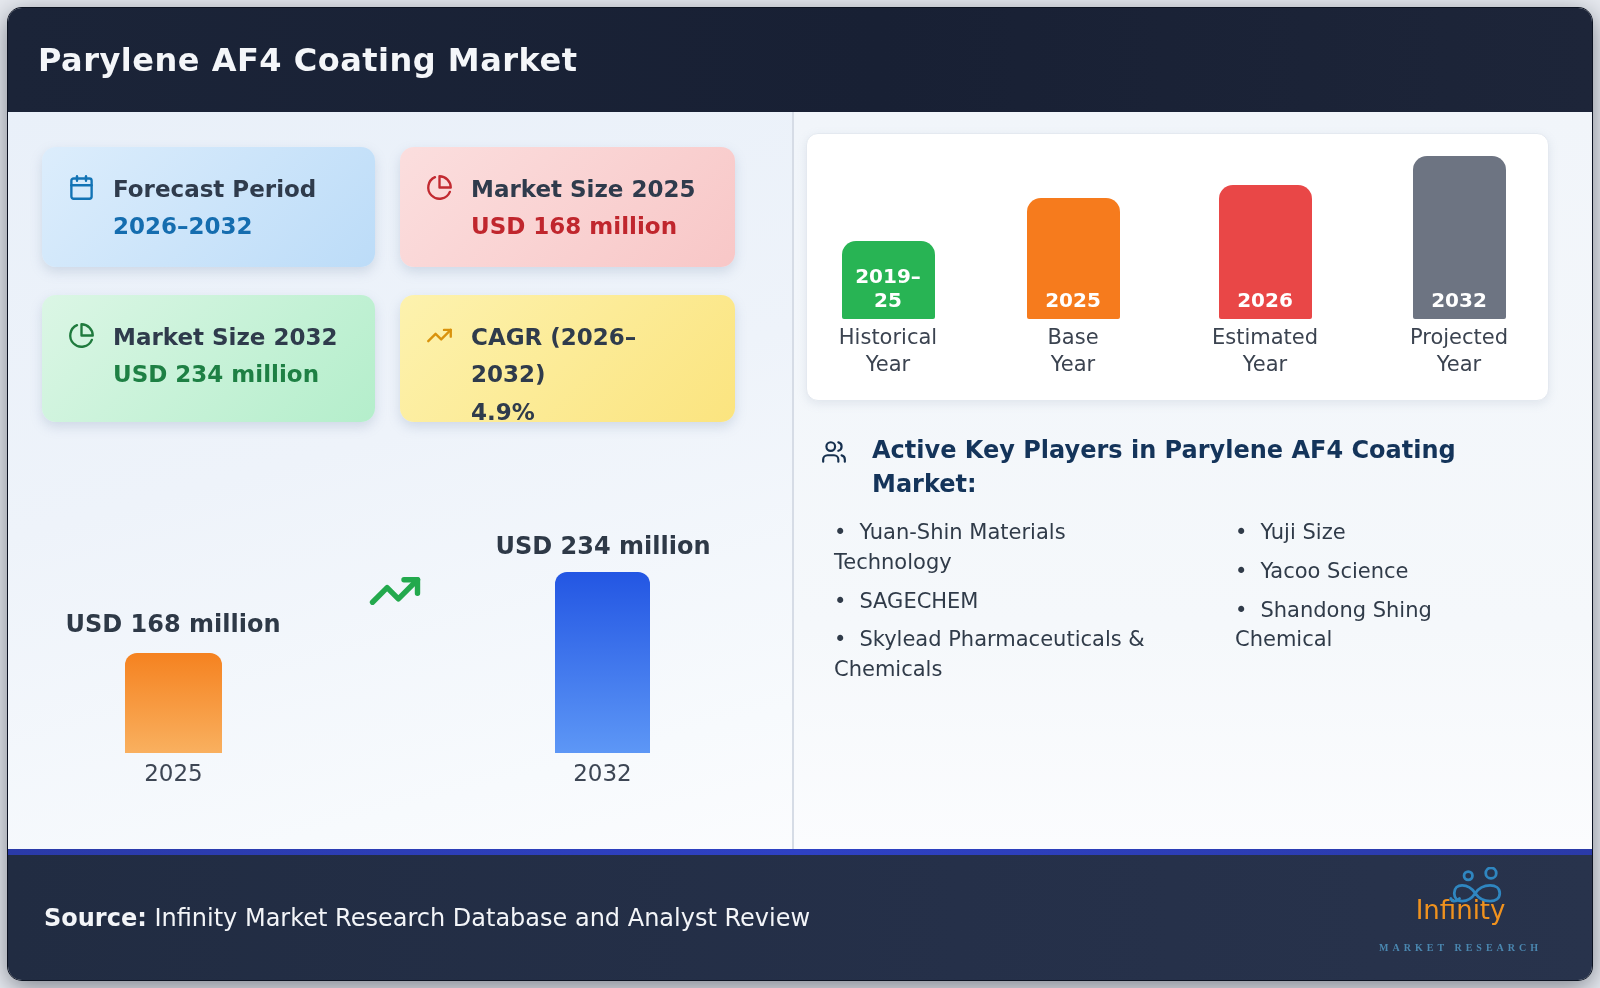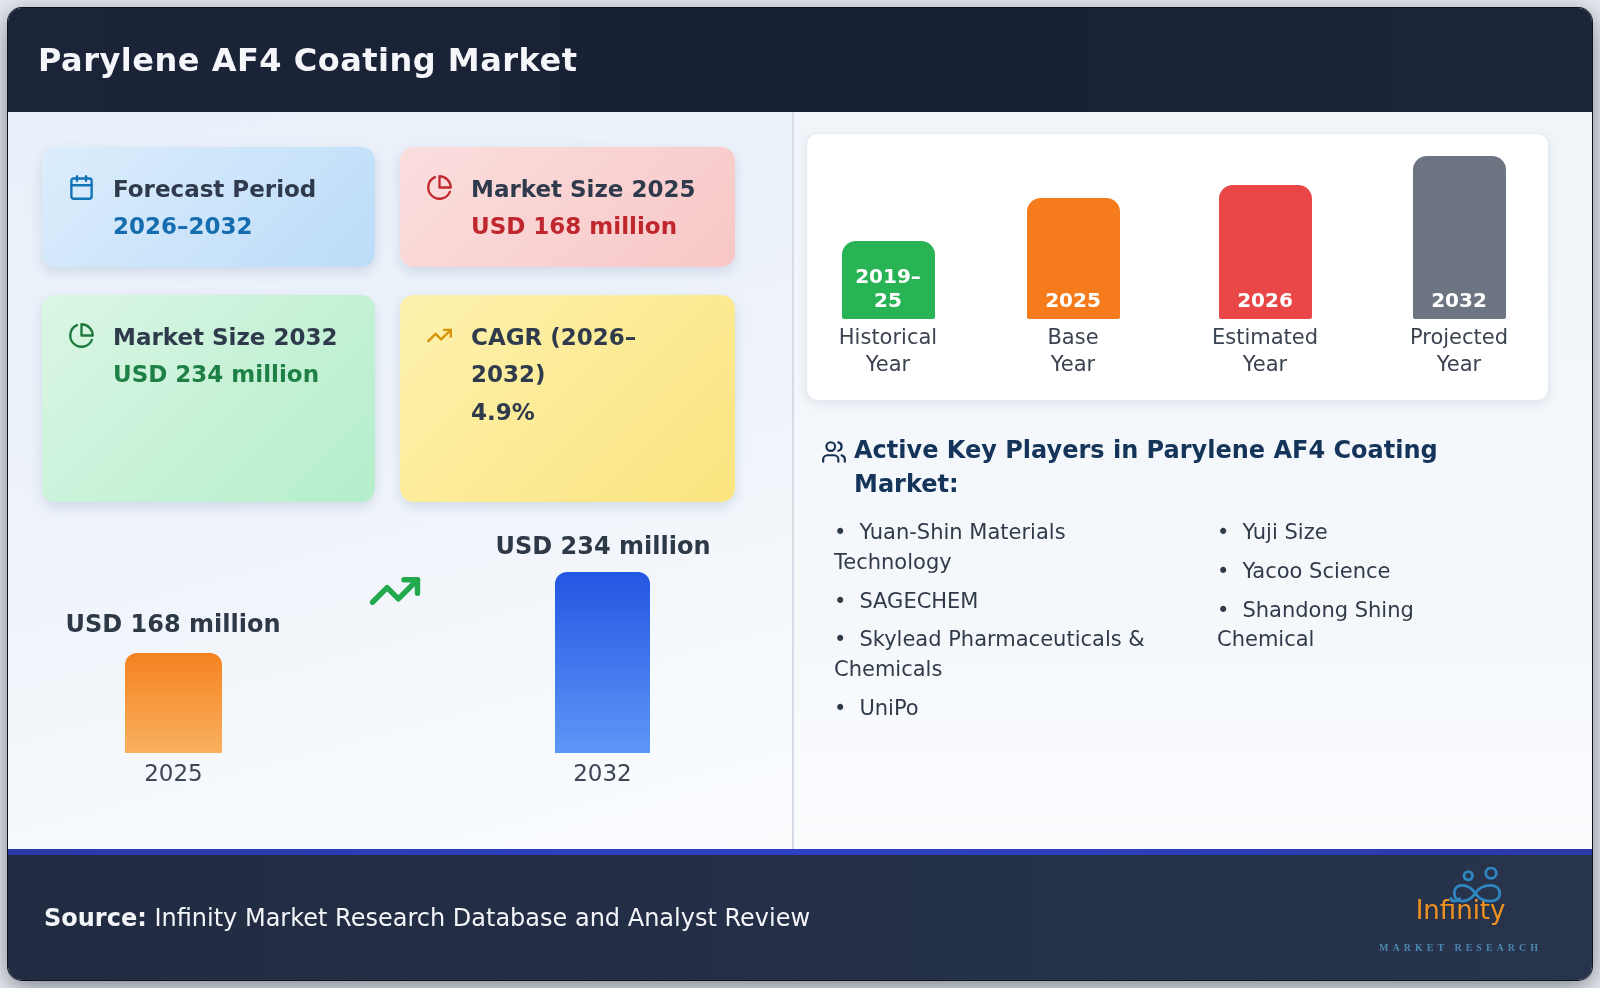--- a/index.html
+++ b/index.html
@@ -22,21 +22,21 @@
   .v-divider { width:2px; background:#d6dce6; }
   .right-panel { flex:1; position:relative;
                  background:linear-gradient(180deg,#f1f5fa 0%,#f5f8fb 70%,#fbfcfe 100%); }
 
   
   .cards-grid { position:absolute; left:34px; top:35px; display:grid;
                 grid-template-columns:333px 335px; column-gap:25px; row-gap:28px; }
   .card { border-radius:14px; padding:24px 26px; display:flex; gap:18px; align-items:flex-start;
           box-shadow:0 5px 12px rgba(130,150,180,.28); }
   .card.r1 { height:120px; }
-  .card.r2 { height:207px; }
+  .card.r2 { height:127px; }
   .card.blue   { background:linear-gradient(135deg,#dcedfc 0%,#bcdcf8 100%); }
   .card.red    { background:linear-gradient(135deg,#fbdede 0%,#f8c7c7 100%); }
   .card.green  { background:linear-gradient(135deg,#dbf6e5 0%,#b4eecb 100%); }
   .card.yellow { background:linear-gradient(135deg,#fdf2ae 0%,#fbe47f 100%); }
   .card .icon { flex:0 0 auto; margin-top:3px; }
   .card .txt { min-width:0; }
   .card .label { font-size:23px; font-weight:bold; color:#2f3b4c; line-height:1.62; }
   .card .value { font-size:23px; font-weight:bold; line-height:1.62; }
   .card.blue  .value { color:#156daf; }
   .card.red   .value { color:#c0262d; }
@@ -62,24 +62,24 @@
                    box-shadow:0 3px 10px rgba(140,155,180,.18); }
   .tl-col { position:absolute; top:0; width:140px; height:250px; }
   .tl-col.c0 { left:11px; } .tl-col.c1 { left:196px; } .tl-col.c2 { left:388px; } .tl-col.c3 { left:582px; }
   .tl-barzone { height:185px; display:flex; align-items:flex-end; justify-content:center; }
   .tl-bar { width:93px; border-radius:14px 14px 2px 2px; position:relative; }
   .tl-year { position:absolute; bottom:7px; left:0; width:100%; text-align:center;
              color:#ffffff; font-weight:bold; font-size:20px; }
   .tl-label { margin-top:5px; text-align:center; font-size:21px; color:#3b4350; line-height:1.3; }
 
   
-  .players-head { position:absolute; left:27px; top:322px; display:flex; gap:7px; align-items:flex-start; }
+  .players-head { position:absolute; left:27px; top:322px; display:flex; gap:25px; align-items:flex-start; }
   .players-head .icon { margin-top:5px; }
   .players-head h2 { width:648px; font-size:24px; font-weight:bold; color:#14345a; line-height:1.4; }
-  .players-cols { position:absolute; left:40px; top:406px; display:flex; gap:38px; }
+  .players-cols { position:absolute; left:40px; top:406px; display:flex; gap:56px; }
   .pcol1 { width:345px; } .pcol2 { width:285px; }
   .player { font-size:21px; color:#303b49; line-height:1.42; margin-bottom:9px; }
   .player .bullet { margin-right:13px; }
 
   
   .accent-line { height:6px; background:linear-gradient(90deg,#2a3aa8 0%,#2e41c4 50%,#2a3aa8 100%); }
   .footer { height:125px; background:linear-gradient(90deg,#212c42 0%,#253049 60%,#28334c 100%);
             display:flex; align-items:center; justify-content:space-between; padding:9px 36px; }
   .source { color:#f3f5f8; font-size:24px; }
   .source b { font-weight:bold; }
@@ -242,21 +242,20 @@
           </svg>
         </span>
         <h2>Active Key Players in Parylene AF4 Coating Market:</h2>
       </div>
 
       <div class="players-cols">
         <div class="pcol1">
           <div class="player"><span class="bullet">•</span><span>Yuan-Shin Materials Technology</span></div>
           <div class="player"><span class="bullet">•</span><span>SAGECHEM</span></div>
           <div class="player"><span class="bullet">•</span><span>Skylead Pharmaceuticals &amp; Chemicals</span></div>
-          <div class="player"><span class="bullet">•</span><span>UniPo</span></div>
         </div>
         <div class="pcol2">
           <div class="player"><span class="bullet">•</span><span>Yuji Size</span></div>
           <div class="player"><span class="bullet">•</span><span>Yacoo Science</span></div>
           <div class="player"><span class="bullet">•</span><span>Shandong Shing Chemical</span></div>
         </div>
       </div>
     </div>
   </div>
 

